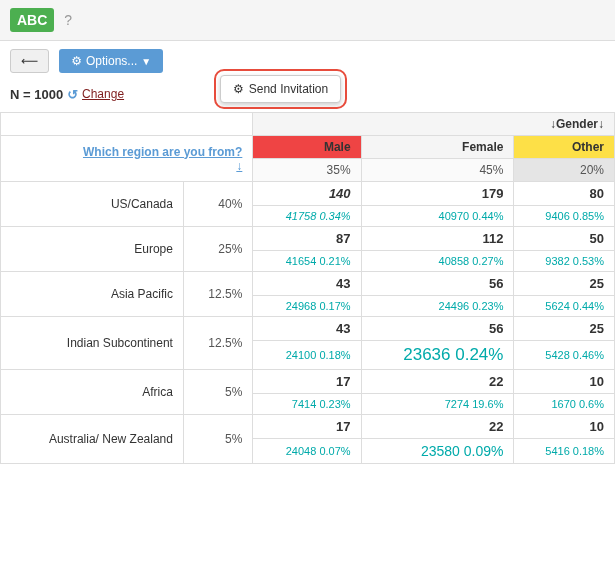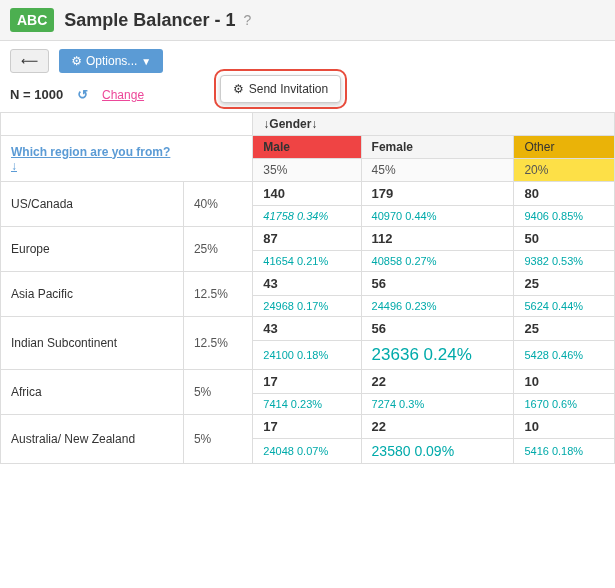--- a/index.html
+++ b/index.html
@@ -29,27 +29,27 @@
       color: #333;
       font-size: 12px;
       display: flex;
       align-items: center;
       gap: 5px;
       outline: 2.5px solid #e74c3c;
       outline-offset: 4px;
       border-radius: 4px;
     }
 
-    .n-row { padding: 6px 10px; display: flex; align-items: flex-end; gap: 14px; font-weight: bold; font-size: 13px; }
-    .n-change { color: #ec4899; cursor: pointer; font-size: 12px; font-weight: normal; text-decoration: underline; }
+    .n-row { padding: 6px 10px; display: flex; align-items: flex-start; gap: 4px; font-weight: bold; font-size: 13px; }
+    .n-change { color: #7f1d1d; cursor: pointer; font-size: 12px; font-weight: normal; text-decoration: underline; }
     .refresh-icon { color: #5b9bd5; }
 
     .main-table { width: 100%; border-collapse: collapse; margin-top: 4px; }
 
-    .main-table th, .main-table td { border: 1px solid #ddd; text-align: left; padding: 4px 10px; }
+    .main-table th, .main-table td { border: 1px solid #ddd; text-align: right; padding: 4px 10px; }
 
     .gender-header { background: #f5f5f5; font-weight: bold; color: #333; font-size: 12px; }
 
     .question-cell {
       text-align: center;
       font-weight: bold;
       color: #5b9bd5;
       cursor: pointer;
       text-decoration: underline;
       font-size: 12px;
@@ -60,21 +60,20 @@
     .left-label-cell { text-align: center; border: 1px solid #ddd; padding: 4px 6px; }
     .left-pct-cell { text-align: center; border: 1px solid #ddd; padding: 4px 6px; font-size: 12px; color: #555; }
 
     .arrow-down { color: #5b9bd5; }
   </style>
 </head>
 <body>
 
 <div class="header">
   <span class="logo">ABC</span>
-  <span class="title">Sample Balancer - 1</span>
   <span class="help-icon">?</span>
 </div>
 
 <div class="toolbar">
   <button class="back-btn">
     <span>⟵</span>
   </button>
   <button class="options-btn">
     <span>⚙</span>
     <span>Options...</span>
@@ -98,33 +97,33 @@
       <td colspan="2" style="border:1px solid #ddd; background:#fff;"></td>
       <td colspan="3" class="gender-header">↓Gender↓</td>
     </tr>
     <tr>
       <td class="question-cell" colspan="2" rowspan="2">
         <span>Which region are you from?</span><br>
         <span class="arrow-down">↓</span>
       </td>
       <td style="font-weight:bold; background:#ef4444;">Male</td>
       <td style="font-weight:bold; background:#f5f5f5;">Female</td>
-      <td style="font-weight:normal; background:#eab308;">Other</td>
+      <td style="font-weight:bold; background:#fde047;">Other</td>
     </tr>
     <tr>
       <td style="color:#555; background:#fafafa;">35%</td>
       <td style="color:#555; background:#fafafa;">45%</td>
-      <td style="color:#555; background:#fde047;">20%</td>
+      <td style="color:#555; background:#e5e5e5;">20%</td>
     </tr>
   </thead>
   <tbody id="table-body">
   <tr>
         <td rowspan="2" class="left-label-cell">US/Canada</td>
         <td rowspan="2" class="left-pct-cell">40%</td>
-        <td style="font-weight: bold; font-size: 13px;">140</td>
+        <td style="font-weight: bold; font-size: 13px; font-style: italic;">140</td>
         <td style="font-weight: bold; font-size: 13px;">179</td>
         <td style="font-weight: bold; font-size: 13px;">80</td>
       </tr>
       <tr>
         <td style="color: rgb(0, 170, 170); font-size: 11px; font-style: italic;">41758  0.34%</td>
         <td style="color: rgb(0, 170, 170); font-size: 11px;">40970  0.44%</td>
         <td style="color: rgb(0, 170, 170); font-size: 11px;">9406  0.85%</td>
       </tr>
       <tr>
         <td rowspan="2" class="left-label-cell">Europe</td>
@@ -164,21 +163,21 @@
       </tr>
       <tr>
         <td rowspan="2" class="left-label-cell">Africa</td>
         <td rowspan="2" class="left-pct-cell">5%</td>
         <td style="font-weight: bold; font-size: 13px;">17</td>
         <td style="font-weight: bold; font-size: 13px;">22</td>
         <td style="font-weight: bold; font-size: 13px;">10</td>
       </tr>
       <tr>
         <td style="color: rgb(0, 170, 170); font-size: 11px;">7414   0.23%</td>
-        <td style="color: rgb(0, 170, 170); font-size: 11px;">7274   0.3%</td>
+        <td style="color: rgb(0, 170, 170); font-size: 11px;">7274   19.6%</td>
         <td style="color: rgb(0, 170, 170); font-size: 11px;">1670  0.6%</td>
       </tr>
       <tr>
         <td rowspan="2" class="left-label-cell">Australia/ New Zealand</td>
         <td rowspan="2" class="left-pct-cell">5%</td>
         <td style="font-weight: bold; font-size: 13px;">17</td>
         <td style="font-weight: bold; font-size: 13px;">22</td>
         <td style="font-weight: bold; font-size: 13px;">10</td>
       </tr>
       <tr>

